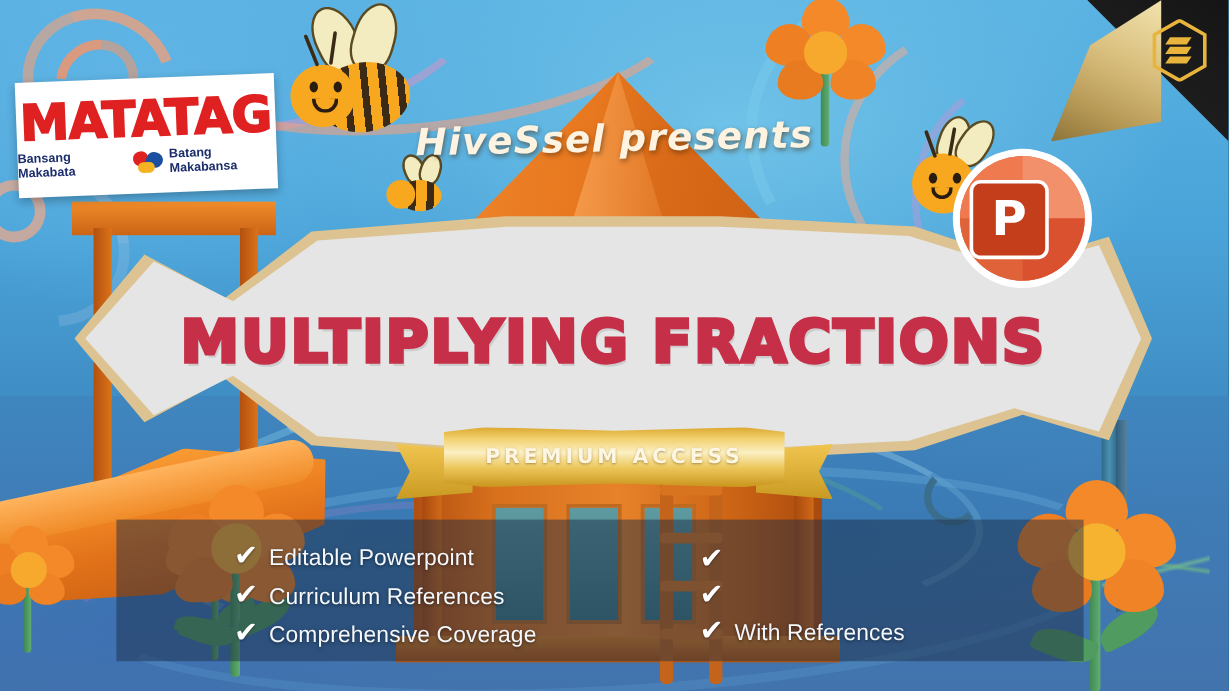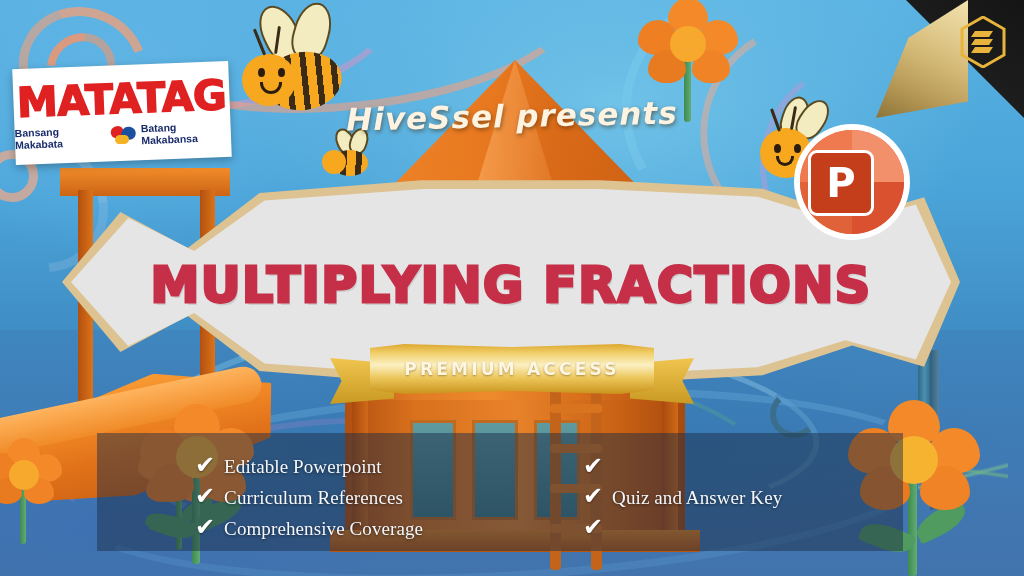--- a/index.html
+++ b/index.html
@@ -189,21 +189,21 @@
     display:flex; align-items:center; gap:5px; margin-top:3px;
     font-family:"Liberation Sans", sans-serif; font-size:10.5px; color:#1b2d6b; font-weight:600;
   }
   .mt-hands { position:relative; width:28px; height:18px; }
   .mh { position:absolute; border-radius:3px; }
   .mh-red  { left:1px;  top:0px;  width:13px; height:12px; background:#e02121; border-radius:7px 7px 2px 7px; transform:rotate(-18deg); }
   .mh-blue { left:12px; top:1px;  width:14px; height:13px; background:#1b4fa0; border-radius:7px 7px 7px 2px; transform:rotate(14deg); }
   .mh-yell { left:5px;  top:9px;  width:14px; height:9px;  background:#f5b324; border-radius:7px; }
 
   
-  .ribbon { position:absolute; left:330px; top:344px; width:364px; height:62px; }
+  .ribbon { position:absolute; left:330px; top:356px; width:364px; height:62px; }
   .rb-tail { position:absolute; top:14px; width:64px; height:46px;
     background:linear-gradient(180deg,#f0c54f,#c99a22); }
   .rb-l { left:0;  clip-path:polygon(0% 0%, 100% 12%, 100% 88%, 0% 100%, 18% 50%); }
   .rb-r { right:0; clip-path:polygon(100% 0%, 0% 12%, 0% 88%, 100% 100%, 82% 50%); }
   .rb-main { position:absolute; left:40px; top:0; width:284px; height:50px;
     background:linear-gradient(180deg,#e7b73f 0%, #f7dd8a 22%, #fcefbe 42%, #ecc košmar 0%);
     background:linear-gradient(180deg,#dca82f 0%, #f1cf6a 18%, #fbf0c2 42%, #ecc65a 68%, #c9941c 100%);
     border-radius:4px 4px 6px 6px;
     box-shadow:0 3px 6px rgba(0,0,0,.25);
     clip-path:polygon(0% 8%, 12% 0%, 50% 6%, 88% 0%, 100% 8%, 100% 92%, 88% 100%, 50% 94%, 12% 100%, 0% 92%);
@@ -250,21 +250,21 @@
   }
   .fcol { display:flex; flex-direction:column; justify-content:center; gap:6px; }
   .fcol-l { width:400px; padding-left:98px; }
   .fcol-r { width:406px; padding-left:86px; }
   .frow { display:flex; align-items:baseline; gap:9px; }
   .check {
     font-family:"DejaVu Sans", sans-serif; font-weight:700; font-size:24px;
     color:#ffffff; line-height:1; text-shadow:0 1px 2px rgba(0,0,0,.4);
   }
   .ftext {
-    font-family:Liberation Serif, serif; font-size:19px; color:#f4f7fb;
+    font-family:Liberation Sans, sans-serif; font-size:19px; color:#f4f7fb;
     letter-spacing:.1px; text-shadow:0 1px 3px rgba(0,0,0,.55);text-align:right;
   }
 </style>
 </head>
 <body>
 
 <div id="slide">
 
   <div class="bg">
     <div class="sky"></div>
@@ -478,22 +478,22 @@
         <span class="ftext">Comprehensive Coverage</span>
       </div>
     </div>
 
     <div class="fcol fcol-r">
       <div class="frow">
         <span class="check">✔</span>
       </div>
       <div class="frow">
         <span class="check">✔</span>
-        <span class="ftext">Quiz and Answer Key</span>
-      </div>
-      <div class="frow">
-        <span class="check">✔</span>
+      </div>
+      <div class="frow">
+        <span class="check">✔</span>
+        <span class="ftext">With References</span>
       </div>
     </div>
 
   </div>
 
 </div>
 
 </body></html>

